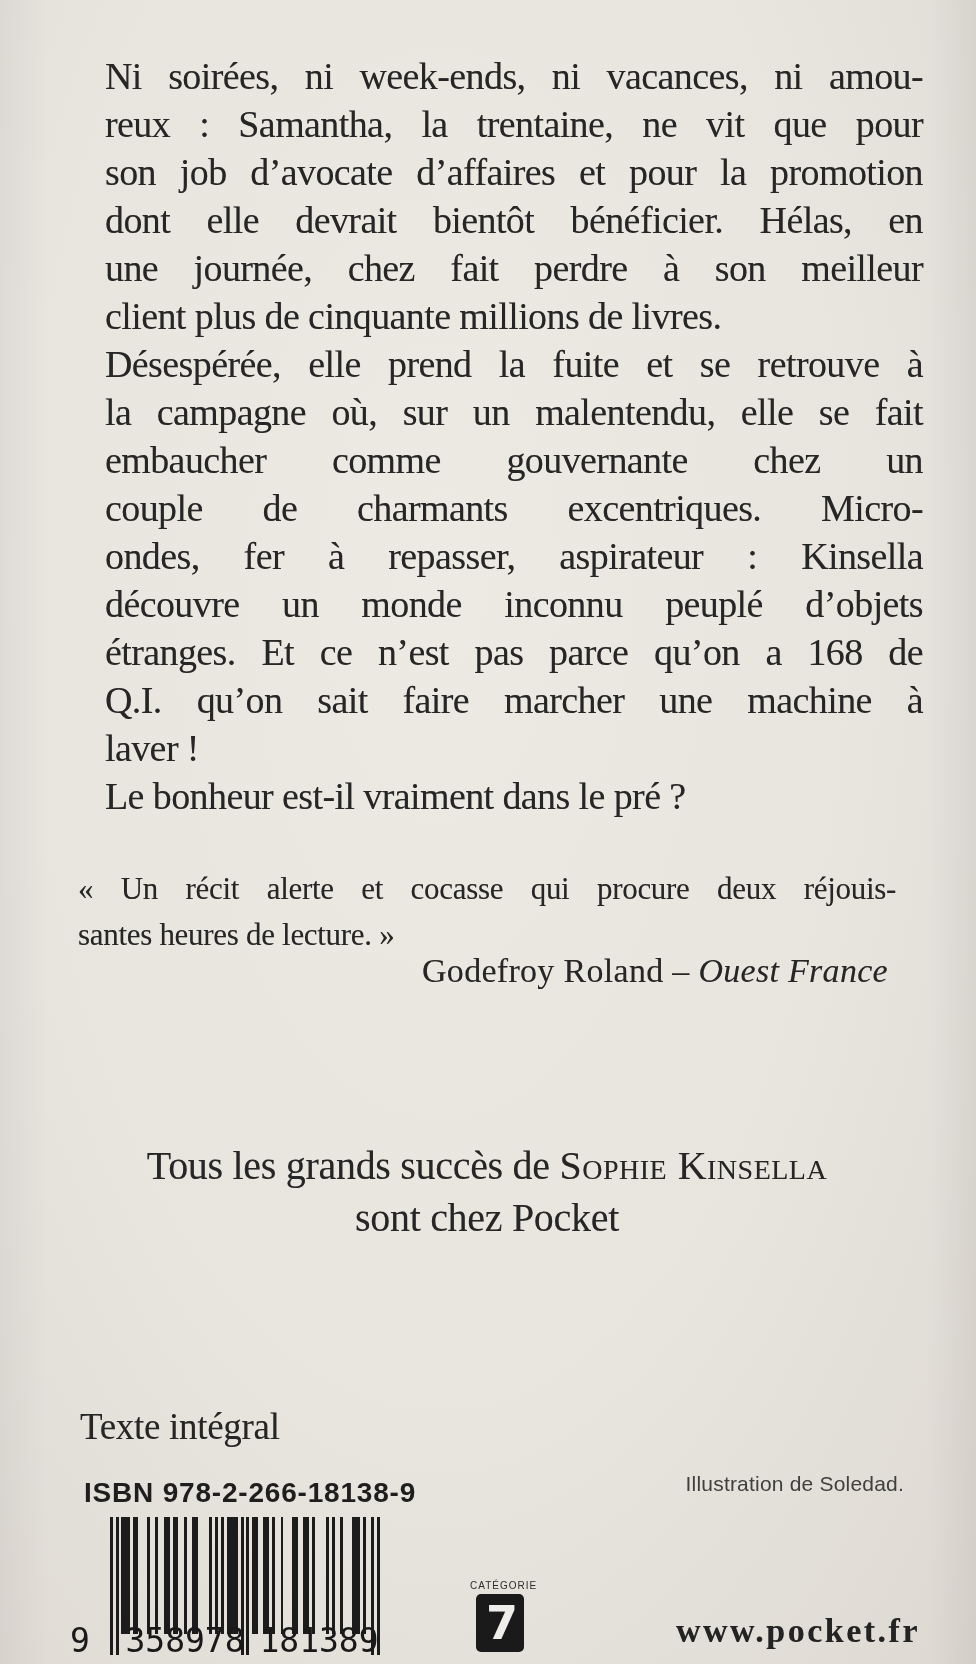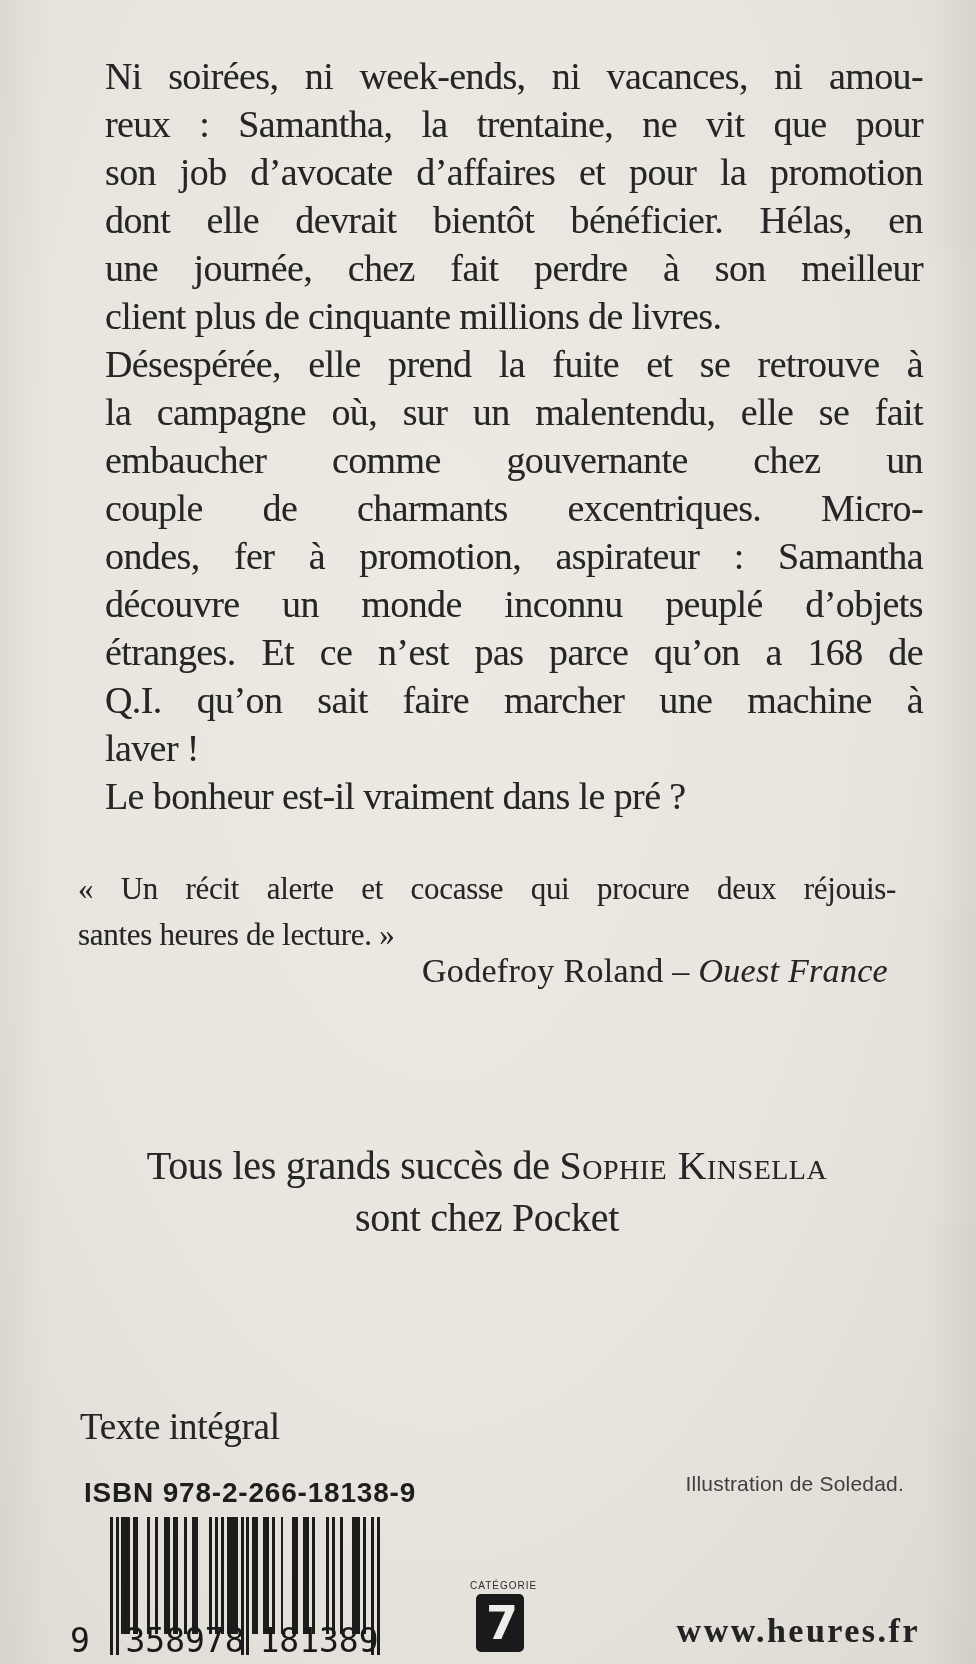--- a/index.html
+++ b/index.html
@@ -103,21 +103,21 @@
     <div class="bline just">Ni soirées, ni week-ends, ni vacances, ni amou-</div>
     <div class="bline just">reux : Samantha, la trentaine, ne vit que pour</div>
     <div class="bline just">son job d’avocate d’affaires et pour la promotion</div>
     <div class="bline just">dont elle devrait bientôt bénéficier. Hélas, en</div>
     <div class="bline just">une journée, chez fait perdre à son meilleur</div>
     <div class="bline">client plus de cinquante millions de livres.</div>
     <div class="bline just">Désespérée, elle prend la fuite et se retrouve à</div>
     <div class="bline just">la campagne où, sur un malentendu, elle se fait</div>
     <div class="bline just">embaucher comme gouvernante chez un</div>
     <div class="bline just">couple de charmants excentriques. Micro-</div>
-    <div class="bline just">ondes, fer à promotion, aspirateur : Samantha</div>
+    <div class="bline just">ondes, fer à repasser, aspirateur : Kinsella</div>
     <div class="bline just">découvre un monde inconnu peuplé d’objets</div>
     <div class="bline just">étranges. Et ce n’est pas parce qu’on a 168 de</div>
     <div class="bline just">Q.I. qu’on sait faire marcher une machine à</div>
     <div class="bline">laver !</div>
     <div class="bline">Le bonheur est-il vraiment dans le pré ?</div>
   </div>
 
 <div class="abs quote">
     <div class="bline just">« Un récit alerte et cocasse qui procure deux réjouis-</div>
     <div class="bline">santes heures de lecture. »</div>
@@ -174,13 +174,13 @@
   <div class="bc-digit bc-g2">181389</div>
 </div>
 
 <div class="abs cat7">
   <div class="cat7-label">CATÉGORIE</div>
   <div class="cat7-box">
     <span class="cat7-num">7</span>
   </div>
 </div>
 
-<div class="abs website">www.heures.fr</div>
+<div class="abs website">www.pocket.fr</div>
 
 </body></html>

